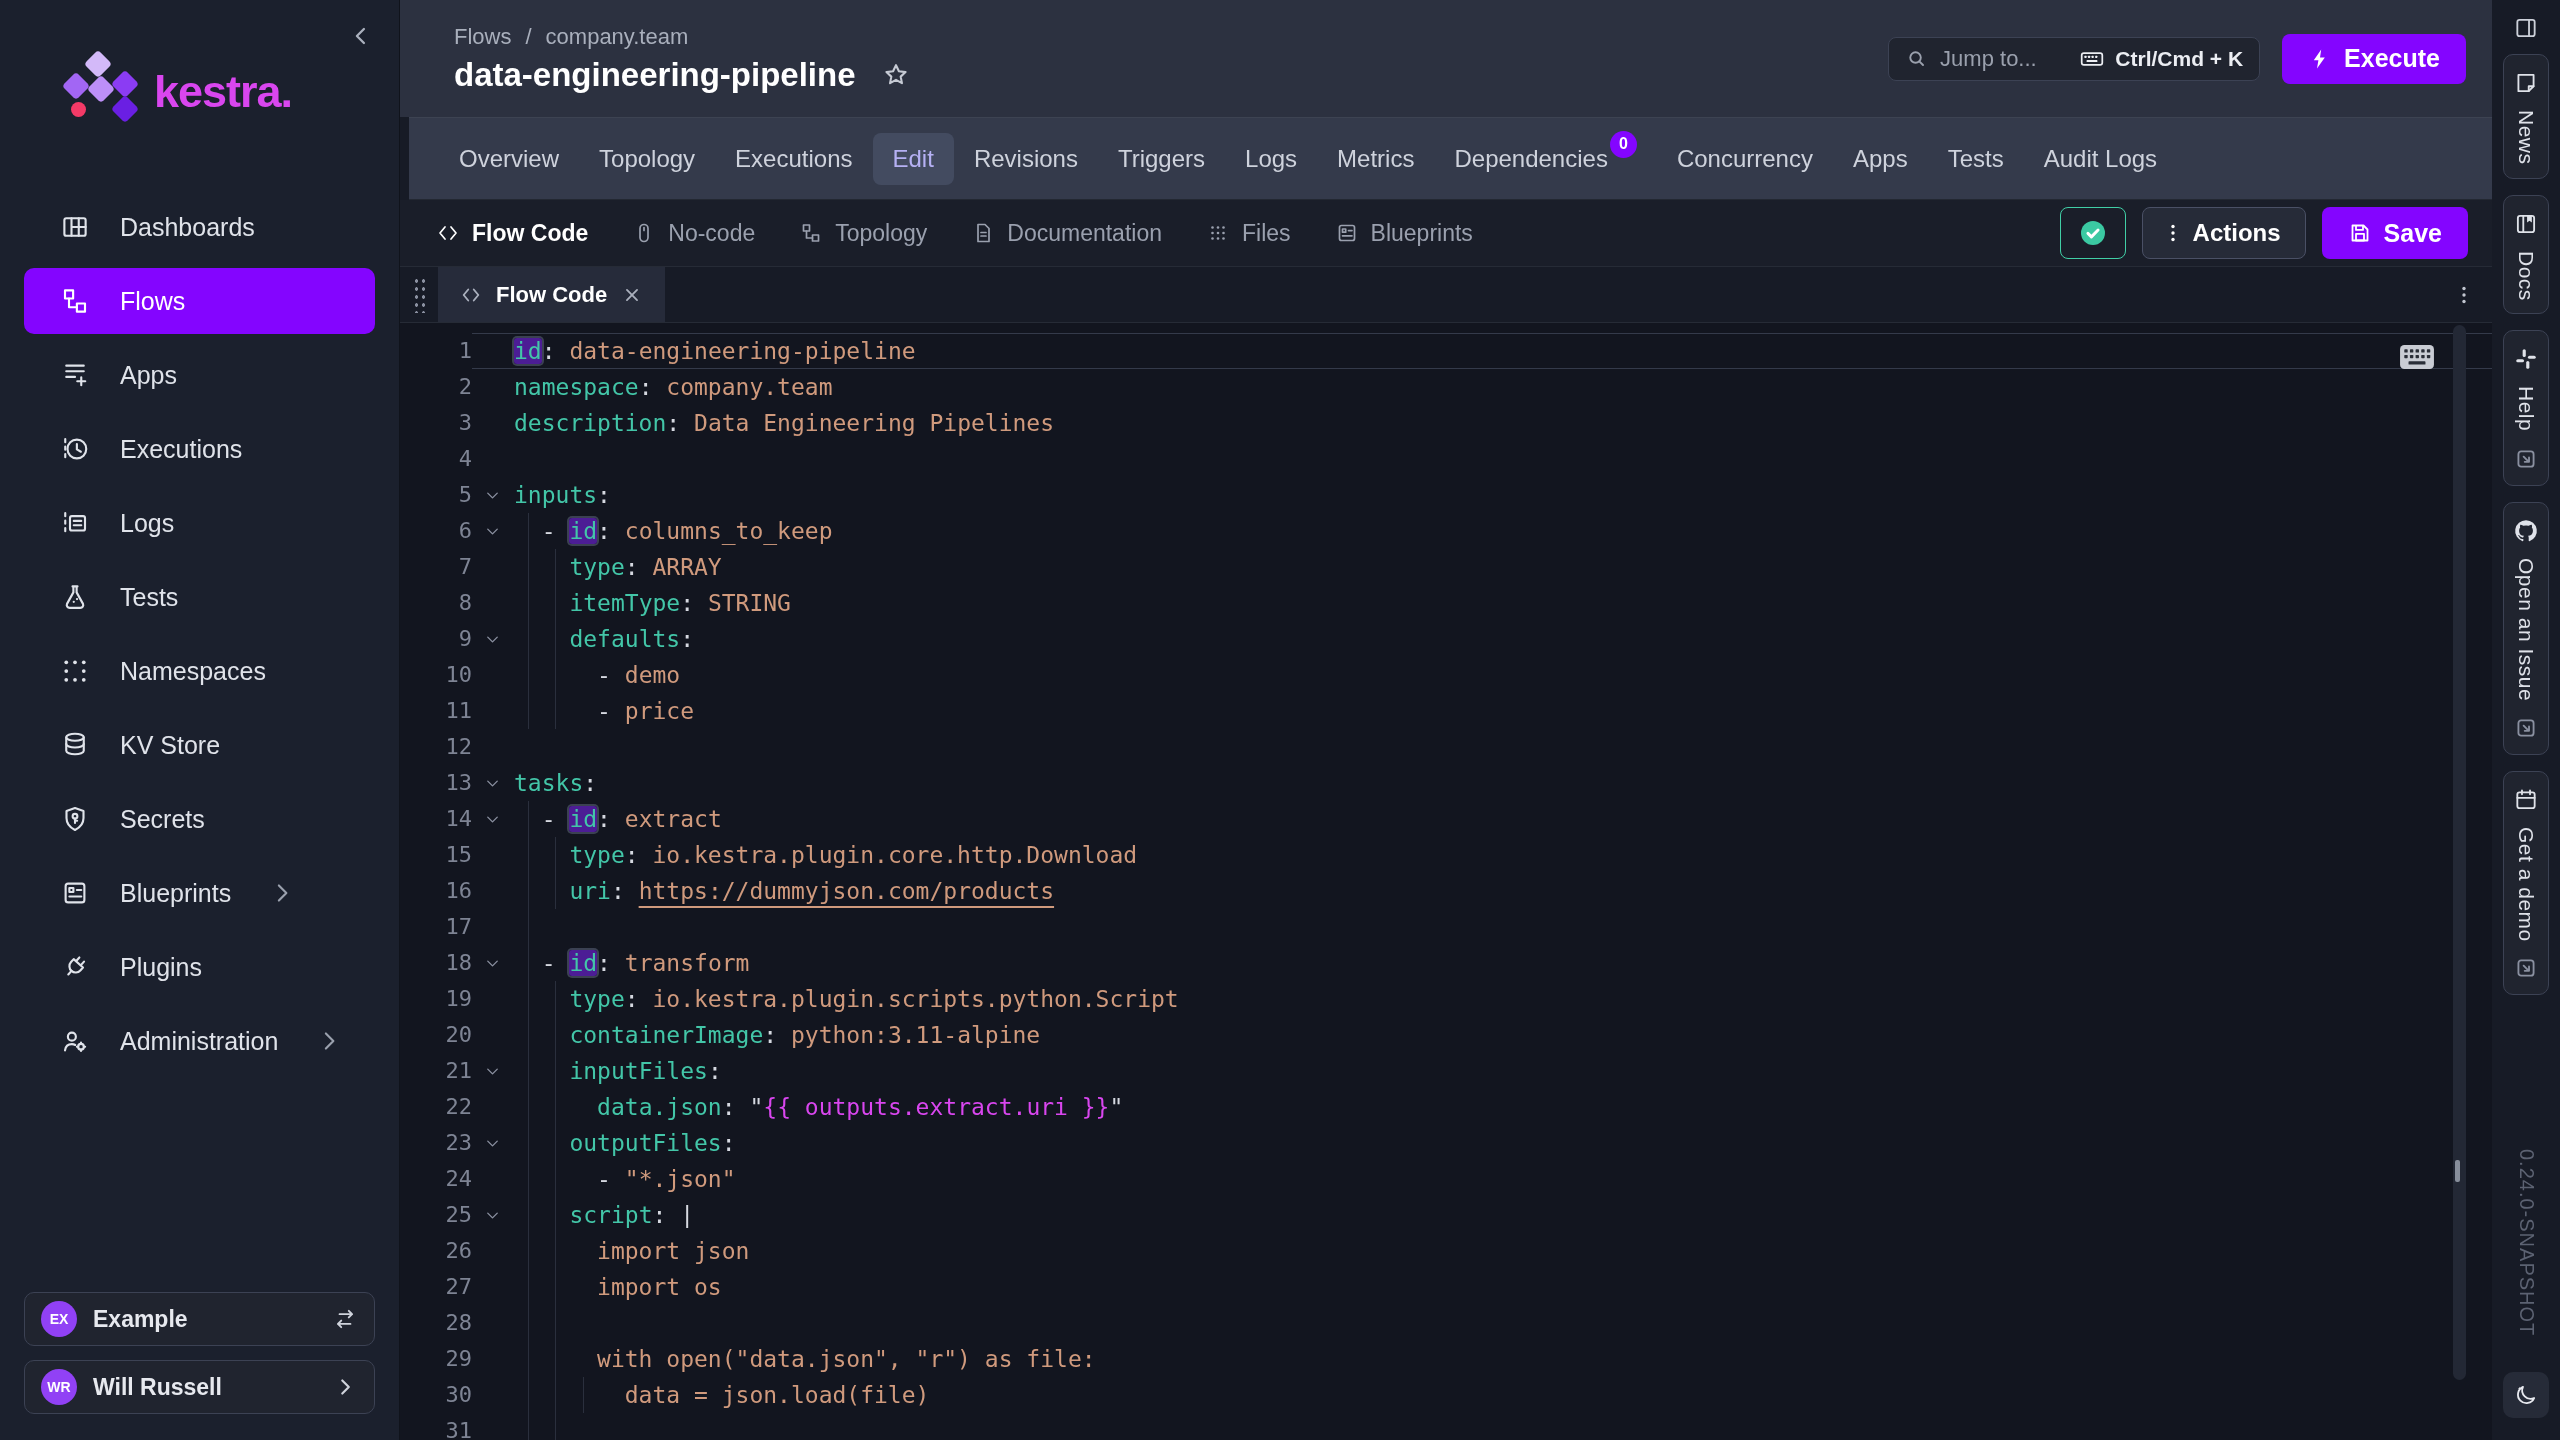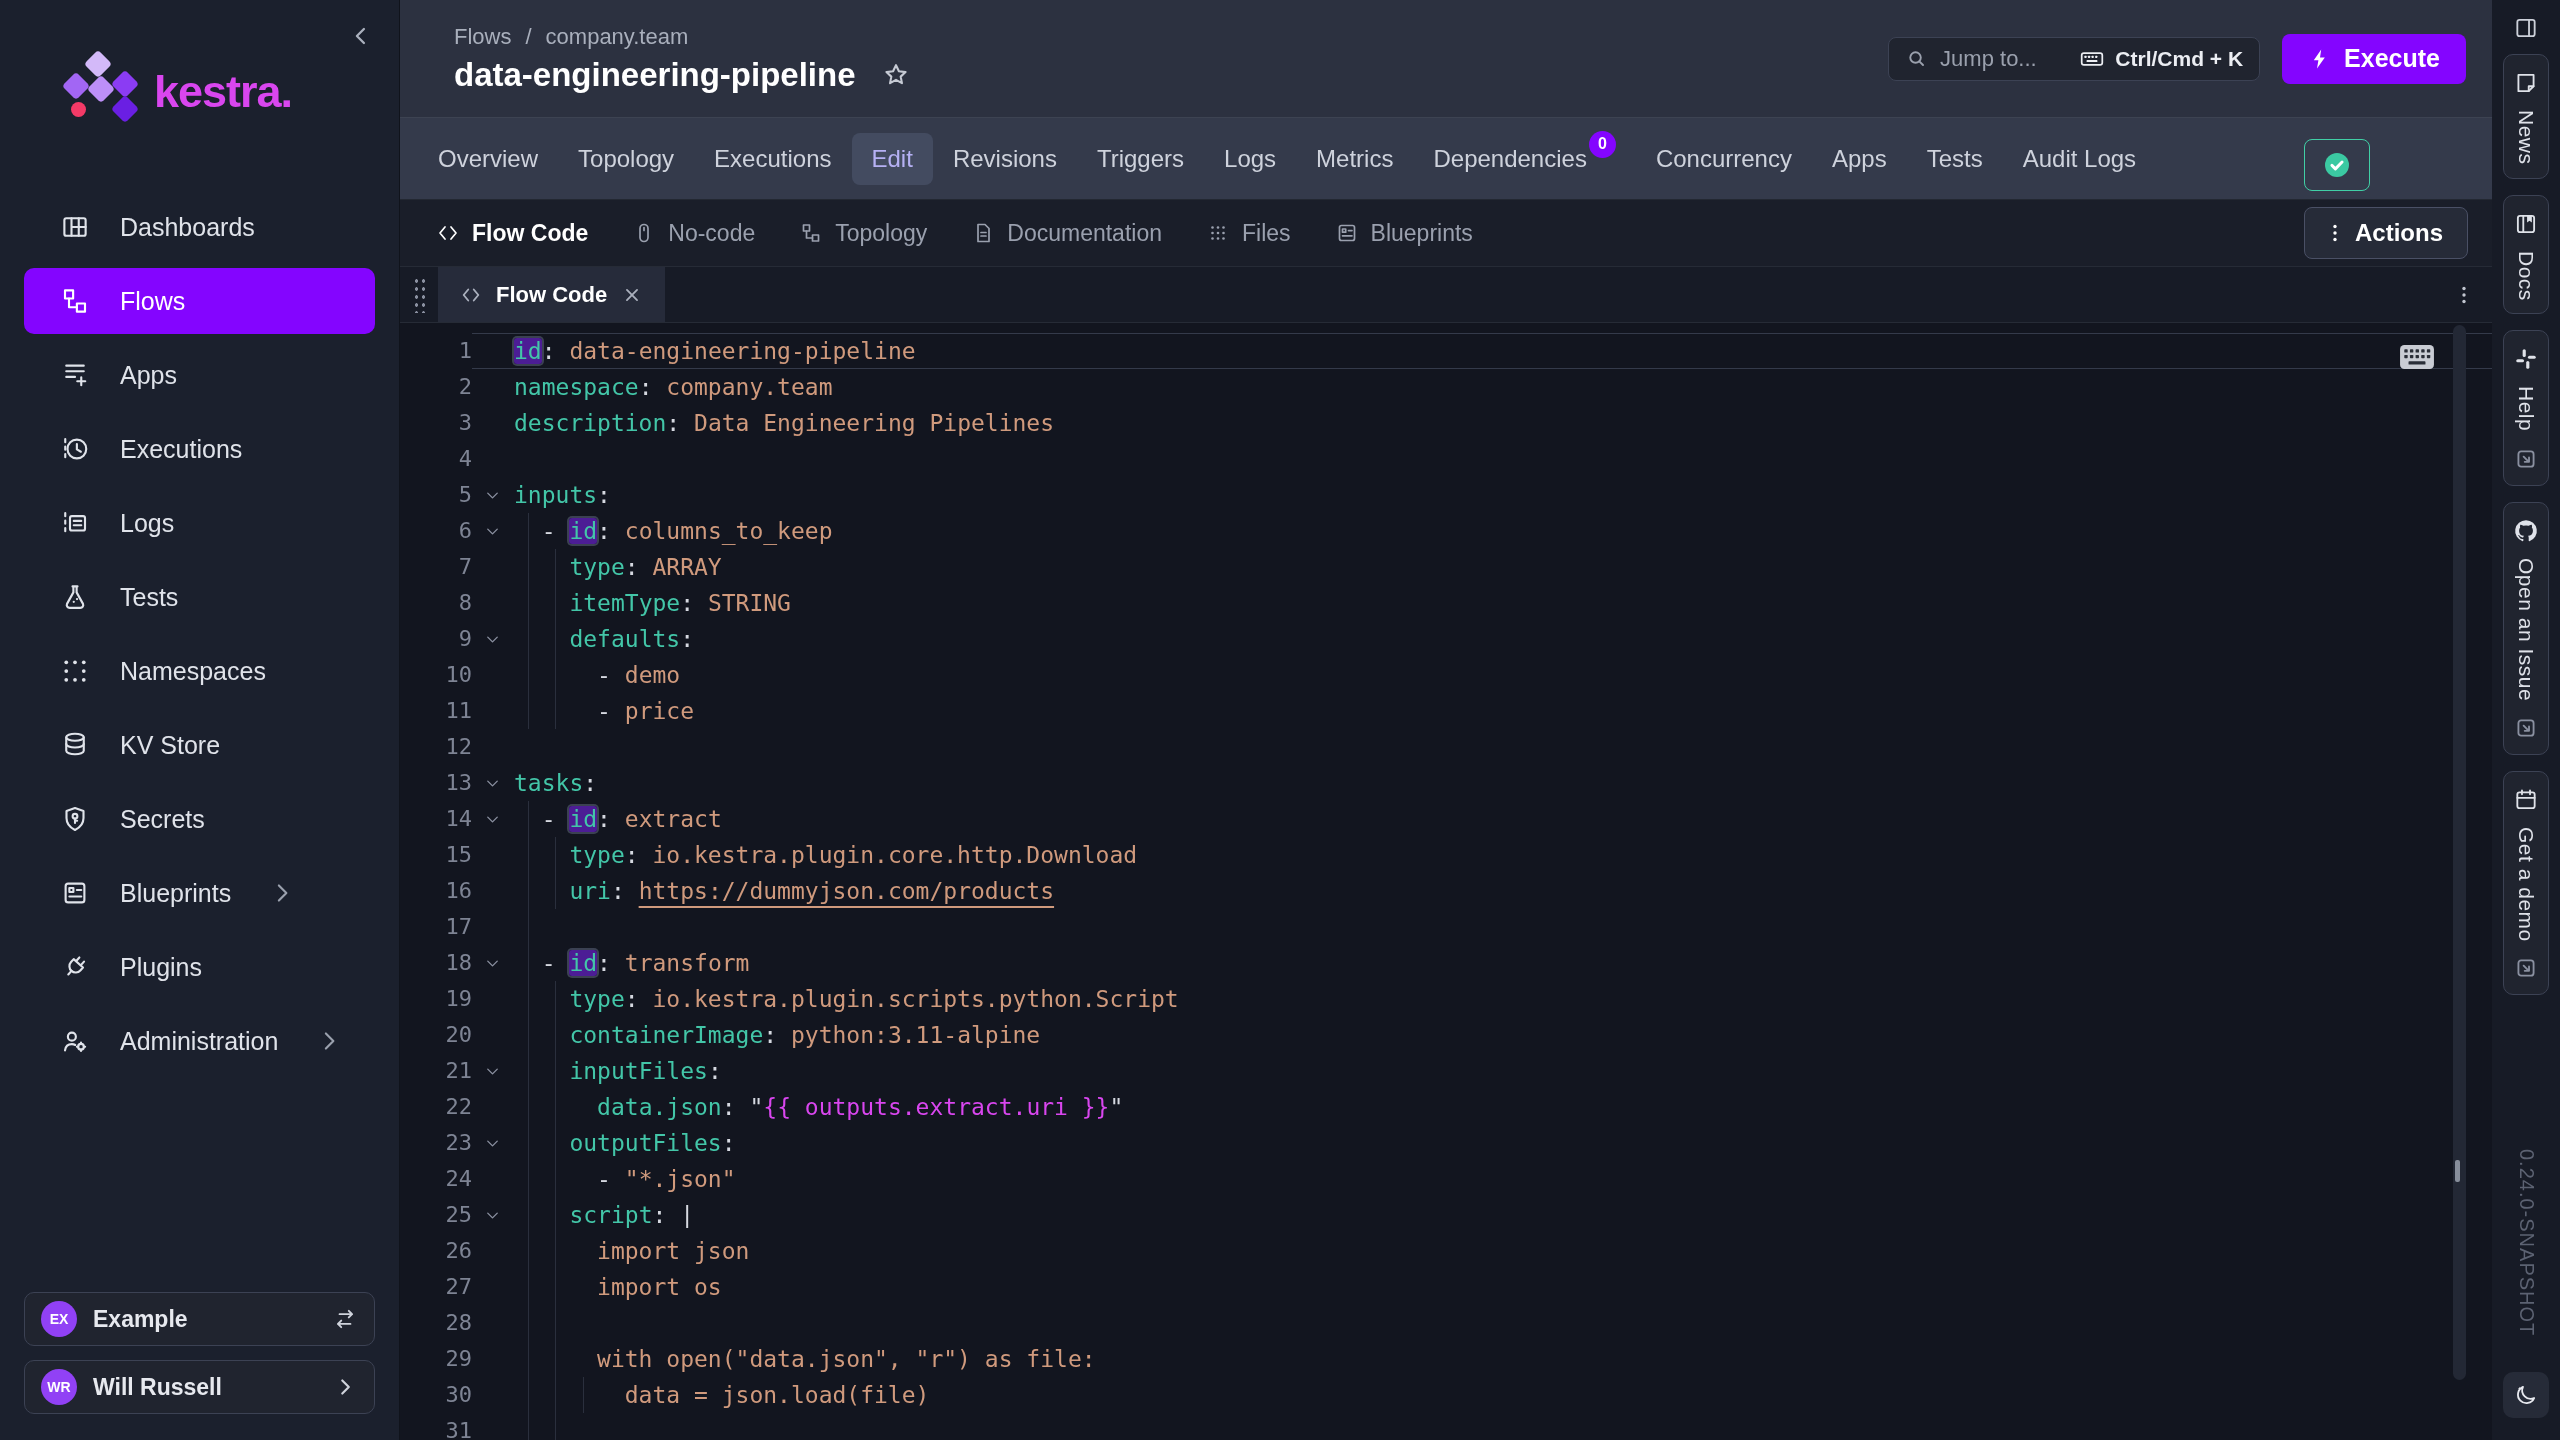--- a/index.html
+++ b/index.html
@@ -50,31 +50,31 @@
   .page-title { font-size:33px; font-weight:700; color:#fff; }
   .star { width:28px; height:28px; color:#c6cad4; cursor:pointer; }
   .search-box { width:372px; height:44px; background:#20242f; border:1px solid #3c4254; border-radius:8px; display:flex; align-items:center; gap:12px; padding:0 16px; margin-right:22px; cursor:text; }
   .s-icon { width:23px; height:23px; color:#9aa0ad; }
   .search-ph { flex:1; font-size:22px; color:#9aa0ad; }
   .shortcut { display:flex; align-items:center; gap:10px; font-size:21px; font-weight:600; color:#eceef3;justify-content:space-between; }
   .k-icon { width:26px; height:26px; color:#eceef3; }
   .exec-btn { height:50px; padding:0 26px; background:#8405ff; border-radius:8px; display:flex; align-items:center; gap:12px; font-size:25px; font-weight:600; color:#fff; }
   .exec-btn .icon { width:24px; height:24px; }
 
-  .tabs { height:83px; flex:none; background:#343a4b; display:flex; align-items:center; padding:0 18px; border-top:1px solid #3d4352; border-bottom:1px solid #232832; }
+  .tabs { height:83px; flex:none; background:#343a4b; display:flex; align-items:center; padding:0 30px; border-top:1px solid #3d4352; border-bottom:1px solid #232832;margin-left:9px; }
   .tab { padding:12px 20px; font-size:24px; color:#ced2dc; border-radius:8px; display:flex; align-items:flex-start; cursor:pointer; }
   .tab.active { background:#434b60; color:#b6b1f4; }
   .badge { margin:-14px 0 0 2px; background:#8405ff; color:#fff; min-width:27px; height:27px; border-radius:50%; font-size:16px; font-weight:700; display:flex; align-items:center; justify-content:center; }
 
   .toolbar { height:67px; flex:none; background:#1a1e29; display:flex; align-items:center; padding:0 24px 0 36px; border-bottom:1px solid #262b36; }
   .views { flex:1; display:flex; align-items:center; gap:44px; }
   .view-item { display:flex; align-items:center; gap:12px; font-size:23px; color:#9aa0ae; cursor:pointer; }
   .view-item .icon { width:24px; height:24px; }
   .view-item.active { color:#fff; font-weight:700; }
-  .tool-actions { display:flex; align-items:flex-start; gap:16px;flex-direction:column; }
+  .tool-actions { display:flex; align-items:flex-end; gap:16px; }
   .check-btn { width:66px; height:52px; border:1.5px solid #41cfa6; border-radius:8px; display:flex; align-items:center; justify-content:center; }
   .check-btn .icon { width:32px; height:32px; }
   .actions-btn { height:52px; padding:0 24px 0 18px; border:1px solid #4a5065; border-radius:8px; background:#262b38; color:#fff; font-size:24px; font-weight:600; display:flex; align-items:center; gap:8px; }
   .actions-btn .icon { width:24px; height:24px; }
   .save-btn { height:52px; padding:0 26px; background:#8405ff; border-radius:8px; color:#fff; font-size:25px; font-weight:600; display:flex; align-items:center; gap:12px; }
   .save-btn .icon { width:24px; height:24px; }
 
   .tabstrip { height:56px; flex:none; background:#171b26; display:flex; align-items:stretch; border-bottom:1px solid #262b36; position:relative; }
   .drag { width:38px; display:flex; align-items:center; justify-content:center; cursor:grab; }
   .drag-dots { width:13px; height:36px; background:radial-gradient(circle,#8a90a0 1.6px,transparent 1.9px); background-size:7px 8px; }

